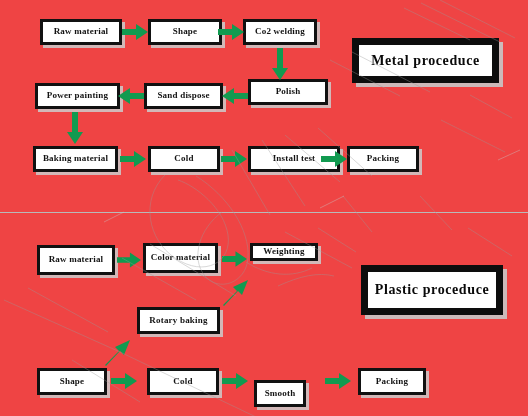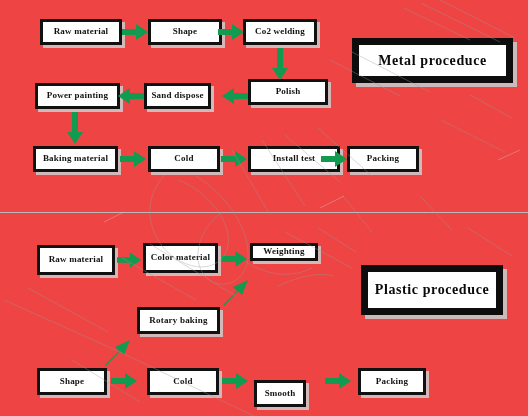--- a/index.html
+++ b/index.html
@@ -85,29 +85,29 @@
 </head>
 <body>
 
 <div id="canvas">
 
   <div class="node" style="left:40px;  top:19px;  width:82px; height:26px;">Raw material</div>
   <div class="node" style="left:148px; top:19px; width:74px; height:26px;">Shape</div>
   <div class="node" style="left:243px; top:19px; width:74px; height:26px;">Co2 welding</div>
 
   <div class="node" style="left:248px; top:79px; width:80px; height:26px;">Polish</div>
-  <div class="node" style="left:144px; top:83px; width:67px; height:26px;text-align:center;">Sand dispose</div>
+  <div class="node" style="left:144px; top:83px; width:79px; height:26px;text-align:center;">Sand dispose</div>
   <div class="node" style="left:35px;  top:83px; width:85px; height:26px;">Power painting</div>
 
   <div class="node" style="left:33px;  top:146px; width:85px; height:26px;">Baking material</div>
   <div class="node" style="left:148px; top:146px; width:72px; height:26px;">Cold</div>
   <div class="node" style="left:248px; top:146px; width:92px; height:26px;">Install test</div>
   <div class="node" style="left:347px; top:146px; width:72px; height:26px;">Packing</div>
 
-  <div class="plaque" style="left:352px; top:38px; width:161px; height:45px;">Metal proceduce</div>
+  <div class="plaque" style="left:352px; top:38px; width:147px; height:45px;">Metal proceduce</div>
 
   <div class="arrow" style="left:122px; top:24px;">
     <svg width="26" height="16" viewBox="0 0 26 16">
         <path d="M0 5 L14 5 L14 0 L26 8 L14 16 L14 11 L0 11 Z" fill="#119a50"></path>
       </svg>
   </div>
   <div class="arrow" style="left:218px; top:24px;">
     <svg width="26" height="16" viewBox="0 0 26 16">
         <path d="M0 5 L14 5 L14 0 L26 8 L14 16 L14 11 L0 11 Z" fill="#119a50"></path>
       </svg>

